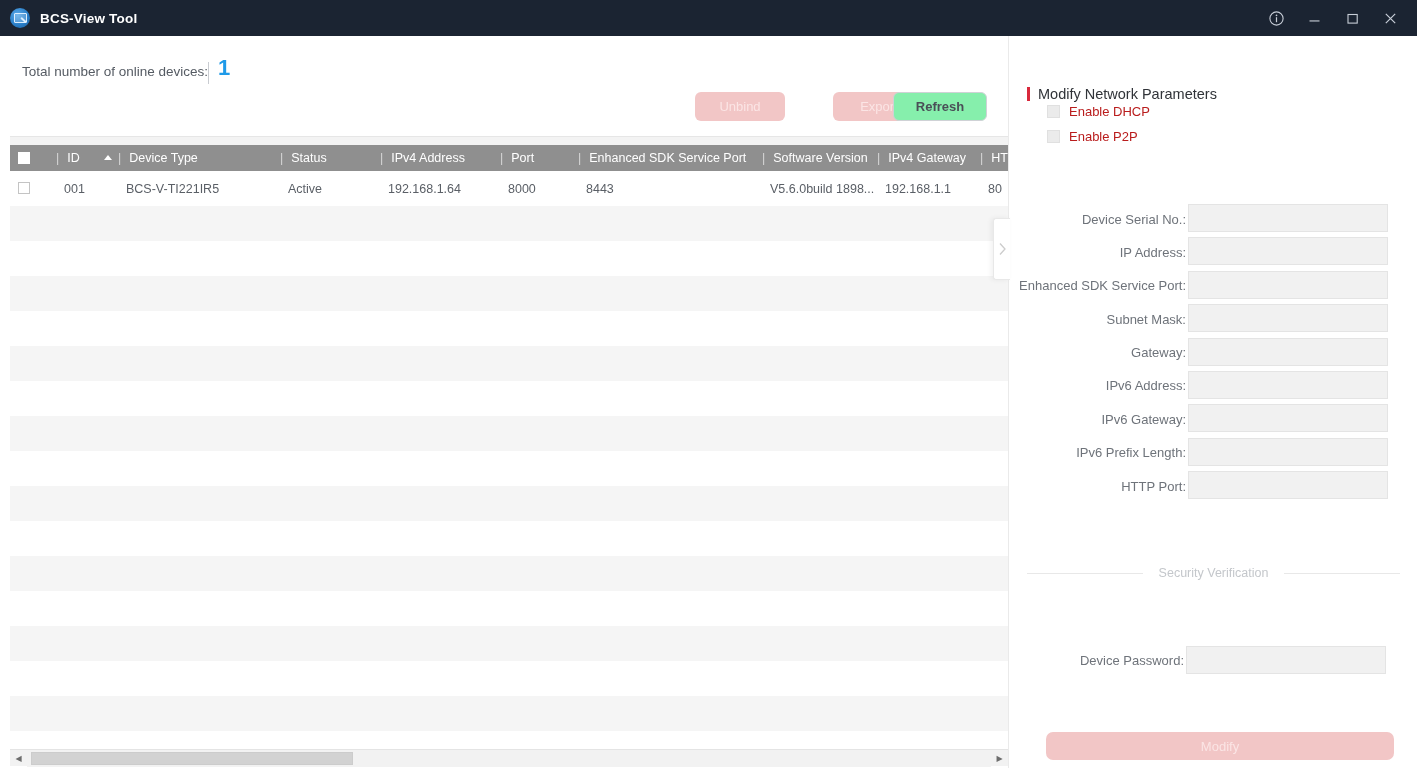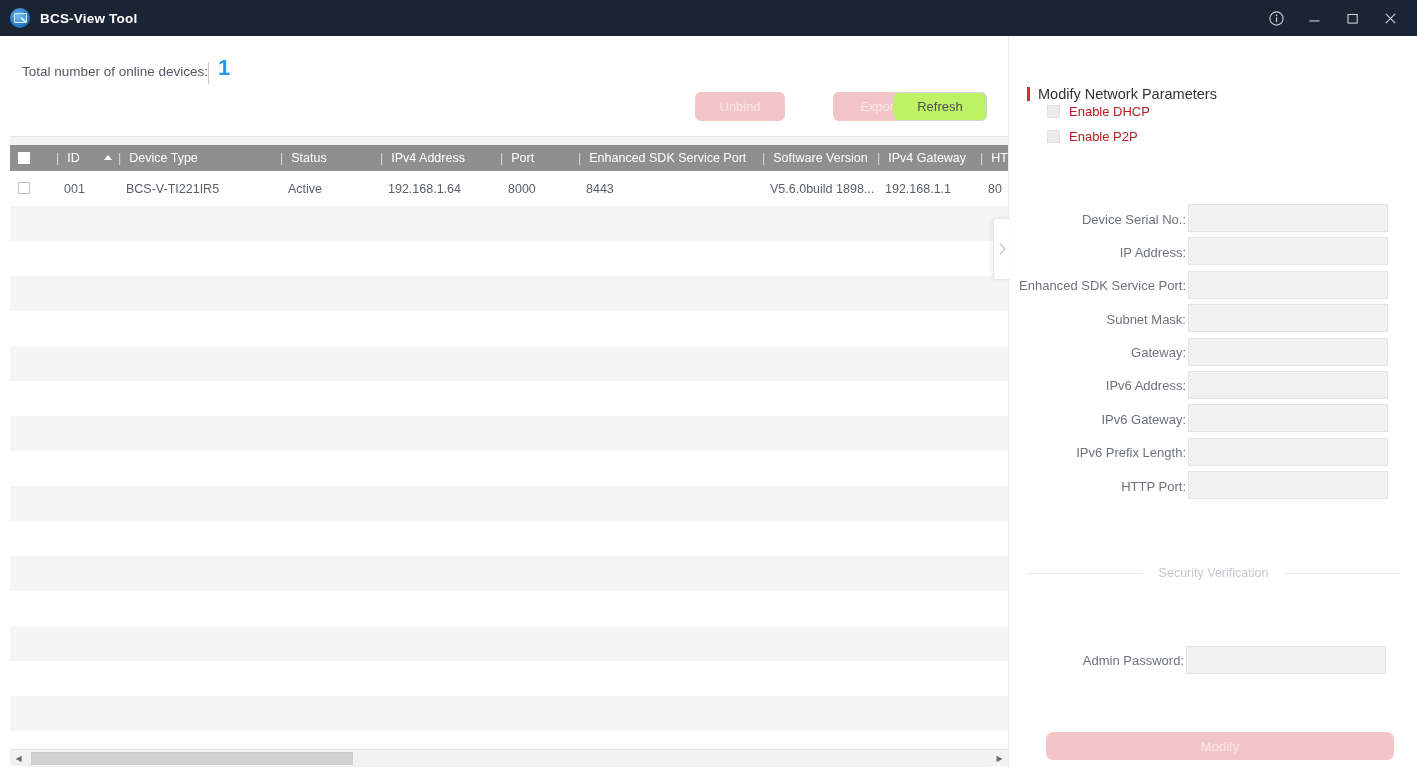--- a/index.html
+++ b/index.html
@@ -116,23 +116,24 @@
     display: flex; align-items: center; justify-content: center;
     border-radius: 6px;
     user-select: none;
   }
   .btn.disabled-pink {
     background: #f2c6c6;
     color: #fbe5e5;
     border: none;
   }
   .btn.outline {
-    background: #bef264;
+    background: #86efac;
     color: #4a4f57;
     border: 1px solid #cfd2d6;
+    font-weight: bold;
   }
   #btn-unbind { left: 695px; width: 90px; }
   #btn-export { left: 793px; width: 92px; margin-left: 40px; }
   #btn-refresh { left: 893px; width: 94px; }
 
   
   .table-wrap {
     position: absolute;
     top: 100px; left: 0;
     width: 1008px; height: 632px;
@@ -560,20 +561,20 @@
         </div>
       </div>
 
     <div class="divider-sec">
       <span class="line"></span>
       <span class="dtext">Security Verification</span>
       <span class="line"></span>
     </div>
 
     <div class="pwd-row">
-      <div class="pwd-label">Admin Password:</div>
+      <div class="pwd-label">Device Password:</div>
       <input class="pwd-input" type="password" disabled="" value="" style="">
     </div>
 
     <div class="modify-btn">Modify</div>
 
   </div>
 </div>
 
 </body></html>

